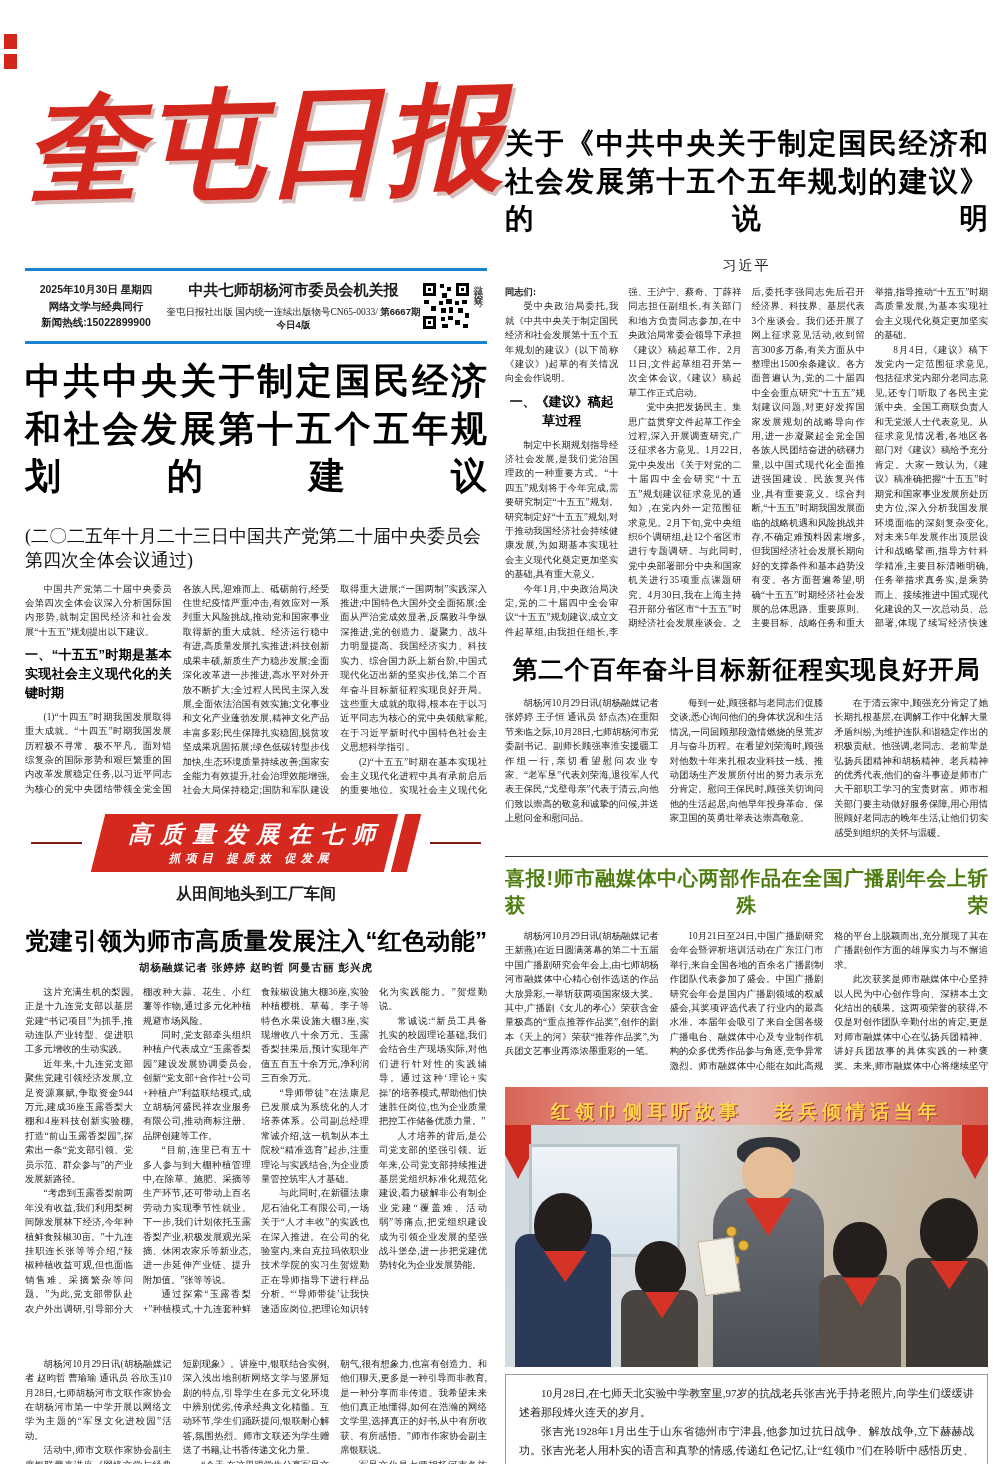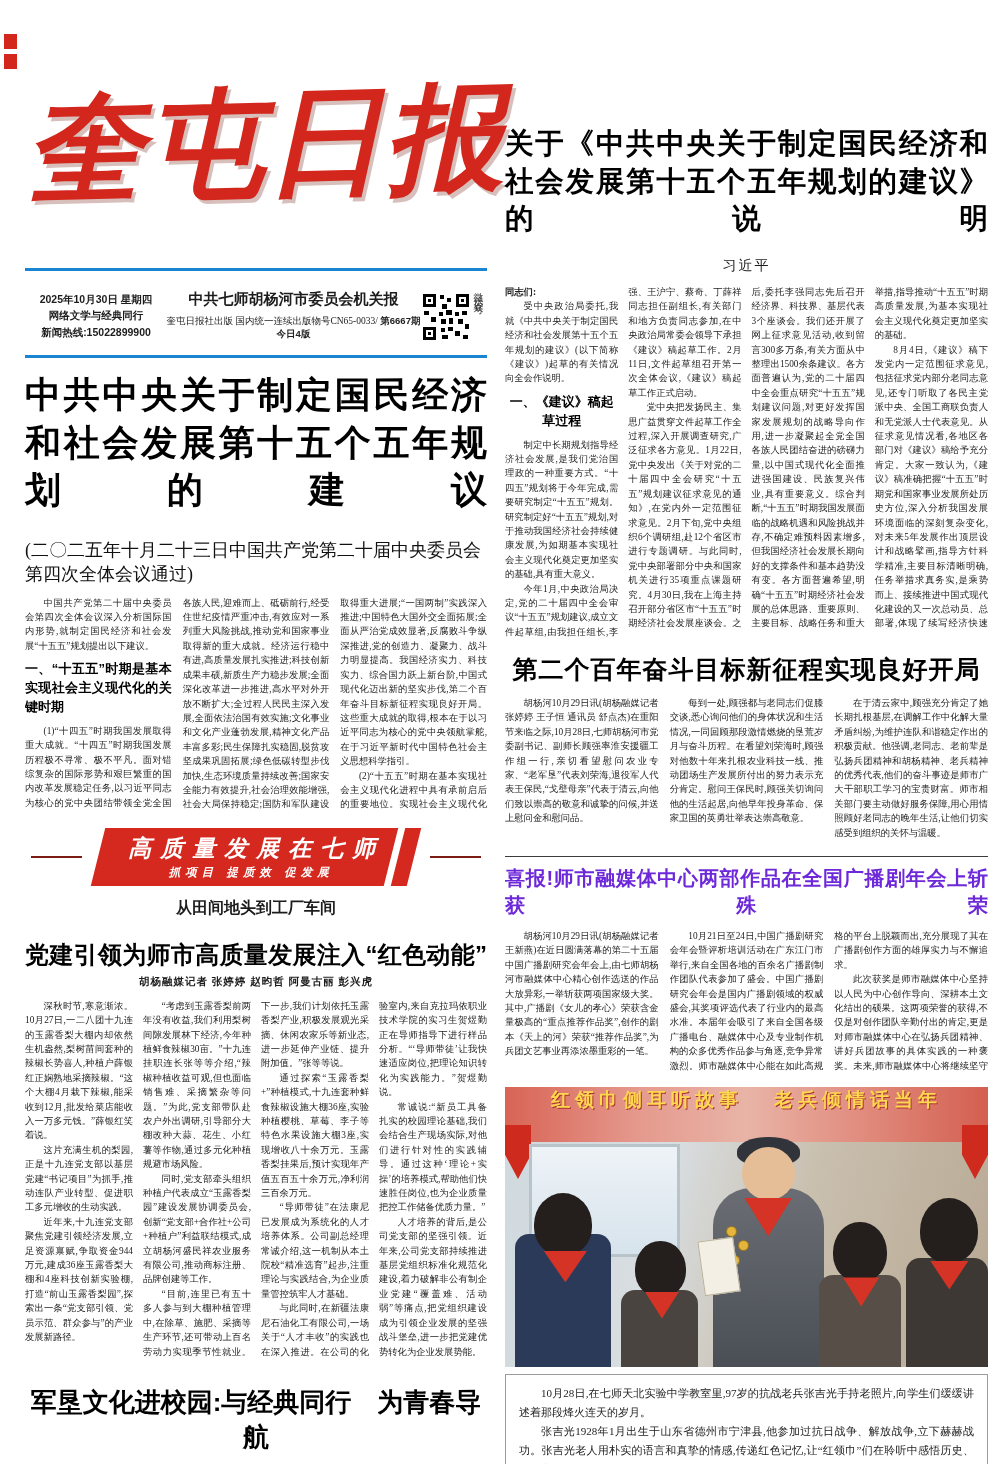--- a/index.html
+++ b/index.html
@@ -17,21 +17,21 @@
   
   .masthead { height:240px; position:relative; }
   .masthead-title {
     font-family:"DejaVu Serif", serif; font-style:italic; font-weight:bold;
     font-size:118px; line-height:230px; color:#d3261c; text-align:center;
     letter-spacing:2px; transform:rotate(-1.5deg);
     text-shadow:3px 4px 0 rgba(110,25,15,0.28);
     white-space:nowrap;
   }
   .info-bar { border-top:3px solid #1b84d1; border-bottom:3px solid #1b84d1;
-              padding:14px 2px; display:flex; align-items:flex-end; gap:1px; }
+              padding:7px 2px; display:flex; align-items:center; gap:1px; }
   .info-date { width:138px; font-family:"Liberation Sans", sans-serif; font-weight:bold;
                font-size:10.5px; line-height:1.6; text-align:center; }
   .info-center { flex:1; text-align:center; }
   .info-org { font-family:"Liberation Sans", sans-serif; font-weight:bold; font-size:15px; }
   .info-pub { font-size:9.5px; margin-top:6px; color:#222; }
   .info-pub b { font-family:"Liberation Sans", sans-serif; }
   .qr-box { width:48px; height:48px; }
   .wechat-label { writing-mode:vertical-rl; font-size:10px; letter-spacing:3px;
                   color:#333; height:56px; font-family:"Liberation Sans", sans-serif; }
 
@@ -39,21 +39,21 @@
   .hl-big { font-family:"Liberation Sans", sans-serif; font-weight:bold; color:#000;
             text-align:justify; text-align-last:justify; }
   .hl-jianyi { margin-top:13px; font-size:36px; line-height:1.32; }
   .sub-jianyi { font-size:18px; text-align:left; margin:9px 0 10px; color:#111; }
   .hl-shuoming { font-size:28.5px; line-height:1.32; }
   .byline-center { text-align:center; font-family:"Liberation Sans", sans-serif;
                    font-size:14px; margin:8px 0 10px; letter-spacing:2px; }
   .hl-shishi { font-weight:bold; font-size:25px; text-align:center; margin:12px 0 10px;
                font-family:"Liberation Serif", serif; letter-spacing:1px; color:#000; }
   .hl-xibao { font-family:"Liberation Sans", sans-serif; font-weight:bold; font-size:20px;
-              text-align:justify; text-align-last:justify; margin:8px 0 10px; color:#6d28d9; }
+              text-align:justify; text-align-last:justify; margin:8px 0 10px; color:#4d7c0f; }
   .kicker { text-align:center; font-family:"Liberation Sans", sans-serif; font-weight:bold;
             font-size:16px; margin:12px 0 4px; }
   .hl-dangjian { font-size:24px; line-height:1.3; margin-bottom:5px; }
   .byline-small { text-align:center; font-family:"Liberation Sans", sans-serif; font-weight:bold;
                   font-size:10.5px; margin:4px 0 10px; letter-spacing:1px; }
   .hl-junken { font-size:26px; margin:14px 0 12px; text-align:center; text-align-last:center; }
 
   
   .body-text { font-size:9.3px; line-height:1.55; text-align:justify; overflow:hidden; color:#222; }
   .cols-3 { column-count:3; column-gap:11px; }
@@ -80,23 +80,23 @@
   .banner::after { content:""; position:absolute; right:16px; top:-4px; bottom:-4px; width:7px;
                    background:#fff; }
   .banner-title { font-family:"Liberation Sans", sans-serif; font-weight:bold; font-size:23px;
                   letter-spacing:9px; text-align:center; white-space:nowrap; }
   .banner-sub { font-family:"Liberation Sans", sans-serif; font-weight:bold; font-size:11.5px;
                 letter-spacing:5px; text-align:center; margin-top:1px; }
 
   
   .photo { position:relative; height:280px; margin-top:8px; overflow:hidden;
            background:linear-gradient(105deg,#cfd9de 0%,#d8dde0 34%,#c9bfae 60%,#b7a893 100%); }
-  .photo-banner { position:absolute; top:0; left:0; right:0; height:55px;
+  .photo-banner { position:absolute; top:0; left:0; right:0; height:38px;
                   background:linear-gradient(90deg,#d86455 0%,#e59a8e 28%,#e8b4a6 50%,#e08a7c 75%,#d35f50 100%);
-                  display:flex; align-items:flex-start; justify-content:center; }
+                  display:flex; align-items:flex-end; justify-content:center; }
   .photo-banner-text { font-family:"Liberation Sans", sans-serif; font-weight:bold; font-size:19px;
                        color:#ffd84d; letter-spacing:5px; text-shadow:1px 1px 0 #a33; white-space:pre; }
   .ribbon { position:absolute; top:38px; width:26px; height:54px; background:#cf2a1e; }
   .ribbon.l { left:0;  clip-path:polygon(0 0,100% 0,100% 55%,50% 100%,0 55%); }
   .ribbon.r { right:0; clip-path:polygon(0 0,100% 0,100% 55%,50% 100%,0 55%); }
   .scene { position:absolute; inset:38px 0 0 0; }
   .screen { position:absolute; left:5%; top:8%; width:30%; height:44%;
             background:linear-gradient(180deg,#eef3f7,#d7e3ec); border:3px solid #b9c3ca; }
   .veteran-body { position:absolute; left:43%; top:26%; width:23%; height:74%;
                   background:linear-gradient(180deg,#6a6e74,#4a4e55); border-radius:38px 38px 0 0; }
@@ -206,35 +206,33 @@
       </div>
       <div class="banner-line"></div>
     </div>
 
     <div class="kicker">从田间地头到工厂车间</div>
     <h2 class="hl-big hl-dangjian">党建引领为师市高质量发展注入“红色动能”</h2>
     <div class="byline-small">胡杨融媒记者  张婷婷  赵昀哲  阿曼古丽  彭兴虎</div>
 
     <div class="body-text cols-4 h-dangjian-body">
       <div>
-          <p class="para">深秋时节,寒意渐浓。10月27日,一二八团十九连的玉露香梨大棚内却依然生机盎然,梨树苗间套种的辣椒长势喜人,种植户薛银红正娴熟地采摘辣椒。“这个大棚4月栽下辣椒,能采收到12月,批发给菜店能收入一万多元钱。”薛银红笑着说。</p>
           <p class="para">这片充满生机的梨园,正是十九连党支部以基层党建“书记项目”为抓手,推动连队产业转型、促进职工多元增收的生动实践。</p>
           <p class="para">近年来,十九连党支部聚焦党建引领经济发展,立足资源禀赋,争取资金944万元,建成36座玉露香梨大棚和4座科技创新实验棚,打造“前山玉露香梨园”,探索出一条“党支部引领、党员示范、群众参与”的产业发展新路径。</p>
           <p class="para">“考虑到玉露香梨前两年没有收益,我们利用梨树间隙发展林下经济,今年种植鲜食辣椒30亩。”十九连挂职连长张等等介绍,“辣椒种植收益可观,但也面临销售难、采摘繁杂等问题。”为此,党支部带队赴农户外出调研,引导部分大棚改种大蒜、花生、小红薯等作物,通过多元化种植规避市场风险。</p>
           <p class="para">同时,党支部牵头组织种植户代表成立“玉露香梨园”建设发展协调委员会,创新“党支部+合作社+公司+种植户”利益联结模式,成立胡杨河盛民祥农业服务有限公司,推动商标注册、品牌创建等工作。</p>
           <p class="para">“目前,连里已有五十多人参与到大棚种植管理中,在除草、施肥、采摘等生产环节,还可带动上百名劳动力实现季节性就业。下一步,我们计划依托玉露香梨产业,积极发展观光采摘、休闲农家乐等新业态,进一步延伸产业链、提升附加值。”张等等说。</p>
           <p class="para">通过探索“玉露香梨+”种植模式,十九连套种鲜食辣椒设施大棚36座,实验种植樱桃、草莓、李子等特色水果设施大棚3座,实现增收八十余万元。玉露香梨挂果后,预计实现年产值五百五十余万元,净利润三百余万元。</p>
           <p class="para">“导师带徒”在法康尼已发展成为系统化的人才培养体系。公司副总经理常诚介绍,这一机制从本土院校“精准选育”起步,注重理论与实践结合,为企业质量管控筑牢人才基础。</p>
           <p class="para">与此同时,在新疆法康尼石油化工有限公司,一场关于“人才丰收”的实践也在深入推进。在公司的化验室内,来自克拉玛依职业技术学院的实习生贺煜勤正在导师指导下进行样品分析。“‘导师带徒’让我快速适应岗位,把理论知识转化为实践能力。”贺煜勤说。</p>
           <p class="para">常诚说:“新员工具备扎实的校园理论基础,我们会结合生产现场实际,对他们进行针对性的实践辅导。通过这种‘理论+实操’的培养模式,帮助他们快速胜任岗位,也为企业质量把控工作储备优质力量。”</p>
           <p class="para">人才培养的背后,是公司党支部的坚强引领。近年来,公司党支部持续推进基层党组织标准化规范化建设,着力破解非公有制企业党建“覆盖难、活动弱”等痛点,把党组织建设成为引领企业发展的坚强战斗堡垒,进一步把党建优势转化为企业发展势能。</p>
         </div>
     </div>
 
-    <h2 class="hl-big hl-junken">军垦文化进校园:与经典同行　为青春导航</h2>
     <div class="body-text cols-3 h-junken-body">
       <div>
           <p class="para">胡杨河10月29日讯(胡杨融媒记者 赵昀哲 曹瑜瑜 通讯员 谷欣玉)10月28日,七师胡杨河市文联作家协会在胡杨河市第一中学开展以网络文学为主题的“军垦文化进校园”活动。</p>
           <p class="para">活动中,师市文联作家协会副主席银联带来讲座《网络文学与经典同行:为高中生解析网络文学、竖屏短剧现象》。讲座中,银联结合实例,深入浅出地剖析网络文学与竖屏短剧的特点,引导学生在多元文化环境中辨别优劣,传承经典文化精髓。互动环节,学生们踊跃提问,银联耐心解答,氛围热烈。师市文联还为学生赠送了书籍,让书香传递文化力量。</p>
           <p class="para">“今天,在这里跟学生分享军垦文化,我觉得非常开心。因为他们很有朝气,很有想象力,也富有创造力。和他们聊天,更多是一种引导而非教育,是一种分享而非传道。我希望未来他们真正地懂得,如何在浩瀚的网络文学里,选择真正的好书,从中有所收获、有所感悟。”师市作家协会副主席银联说。</p>
           <p class="para">军垦文化是七师胡杨河市各族职工群众宝贵的精神财富。此次活动为学生搭建接触优质文化资源的平台,助力其拓宽视野、提升素养。</p>
         </div>
     </div>
 
   </div>

